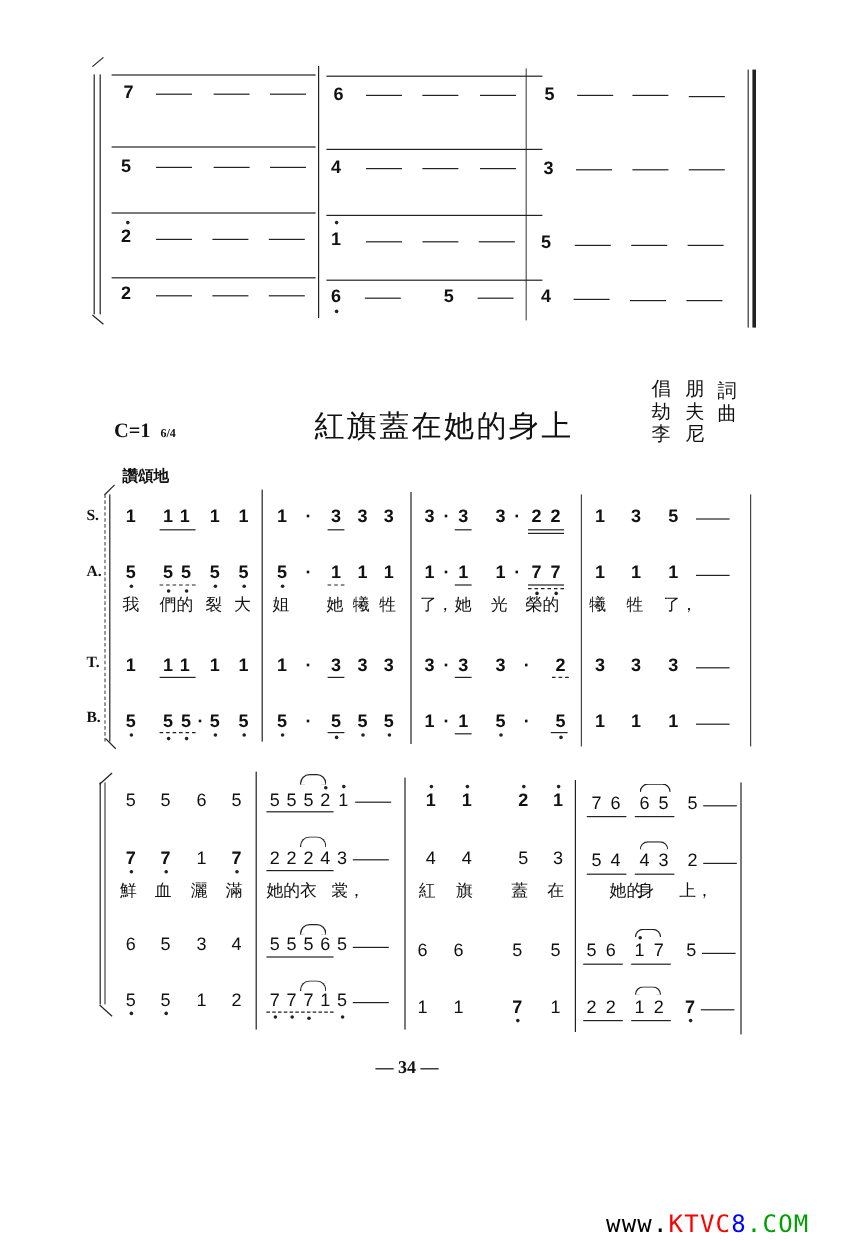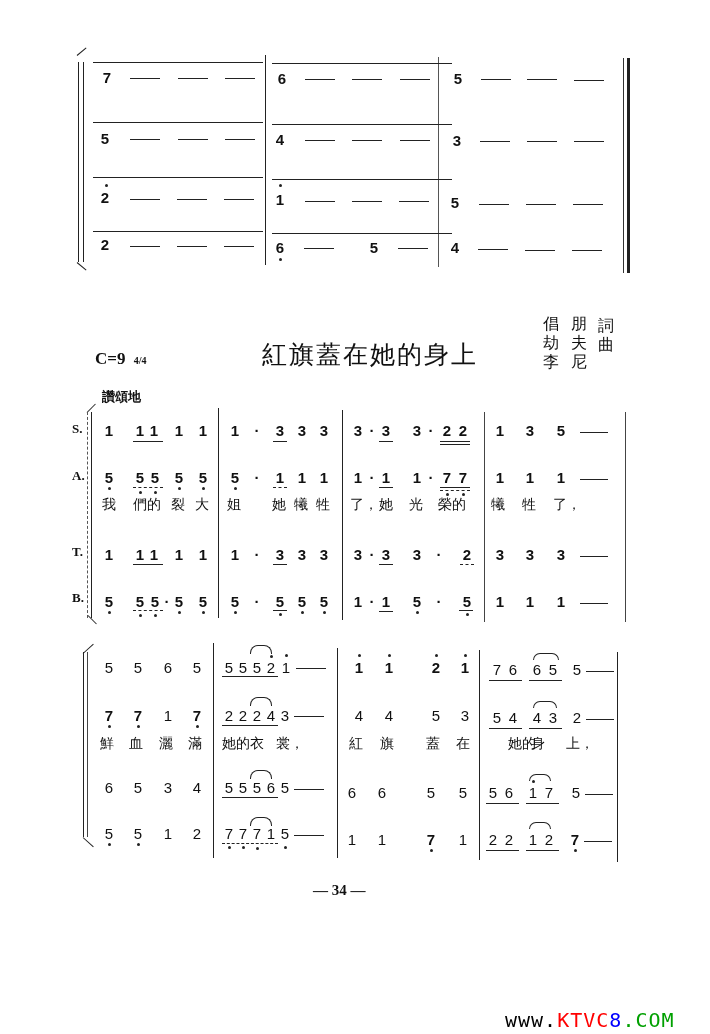--- a/index.html
+++ b/index.html
@@ -100,22 +100,22 @@
     <div class="dash" style="left:398px;top:248px;width:30px;"></div>
     <span class="n" style="left:448px;top:240px;">4</span>
     <div class="dash" style="left:478px;top:249px;width:30px;"></div>
     <div class="dash" style="left:525px;top:250px;width:30px;"></div>
     <div class="dash" style="left:572px;top:250px;width:30px;"></div>
   </div>
 </div>
 
 <div>
   <div class="abs" style="left:95px;top:349px;font-family:'Liberation Serif',serif;font-weight:bold;font-size:17px;">
-    <span>C=9</span>
-    <span style="font-size:10px;margin-left:4px;">4/4</span>
+    <span>C=1</span>
+    <span style="font-size:10px;margin-left:4px;">6/4</span>
   </div>
   <div class="title" style="left:262px;top:338px;">紅旗蓋在她的身上</div>
   <div>
     <div class="credit" style="left:542px;top:314px;">
       <div>倡</div>
       <div>劫</div>
       <div>李</div>
     </div>
     <div class="credit" style="left:570px;top:314px;">
       <div>朋</div>

